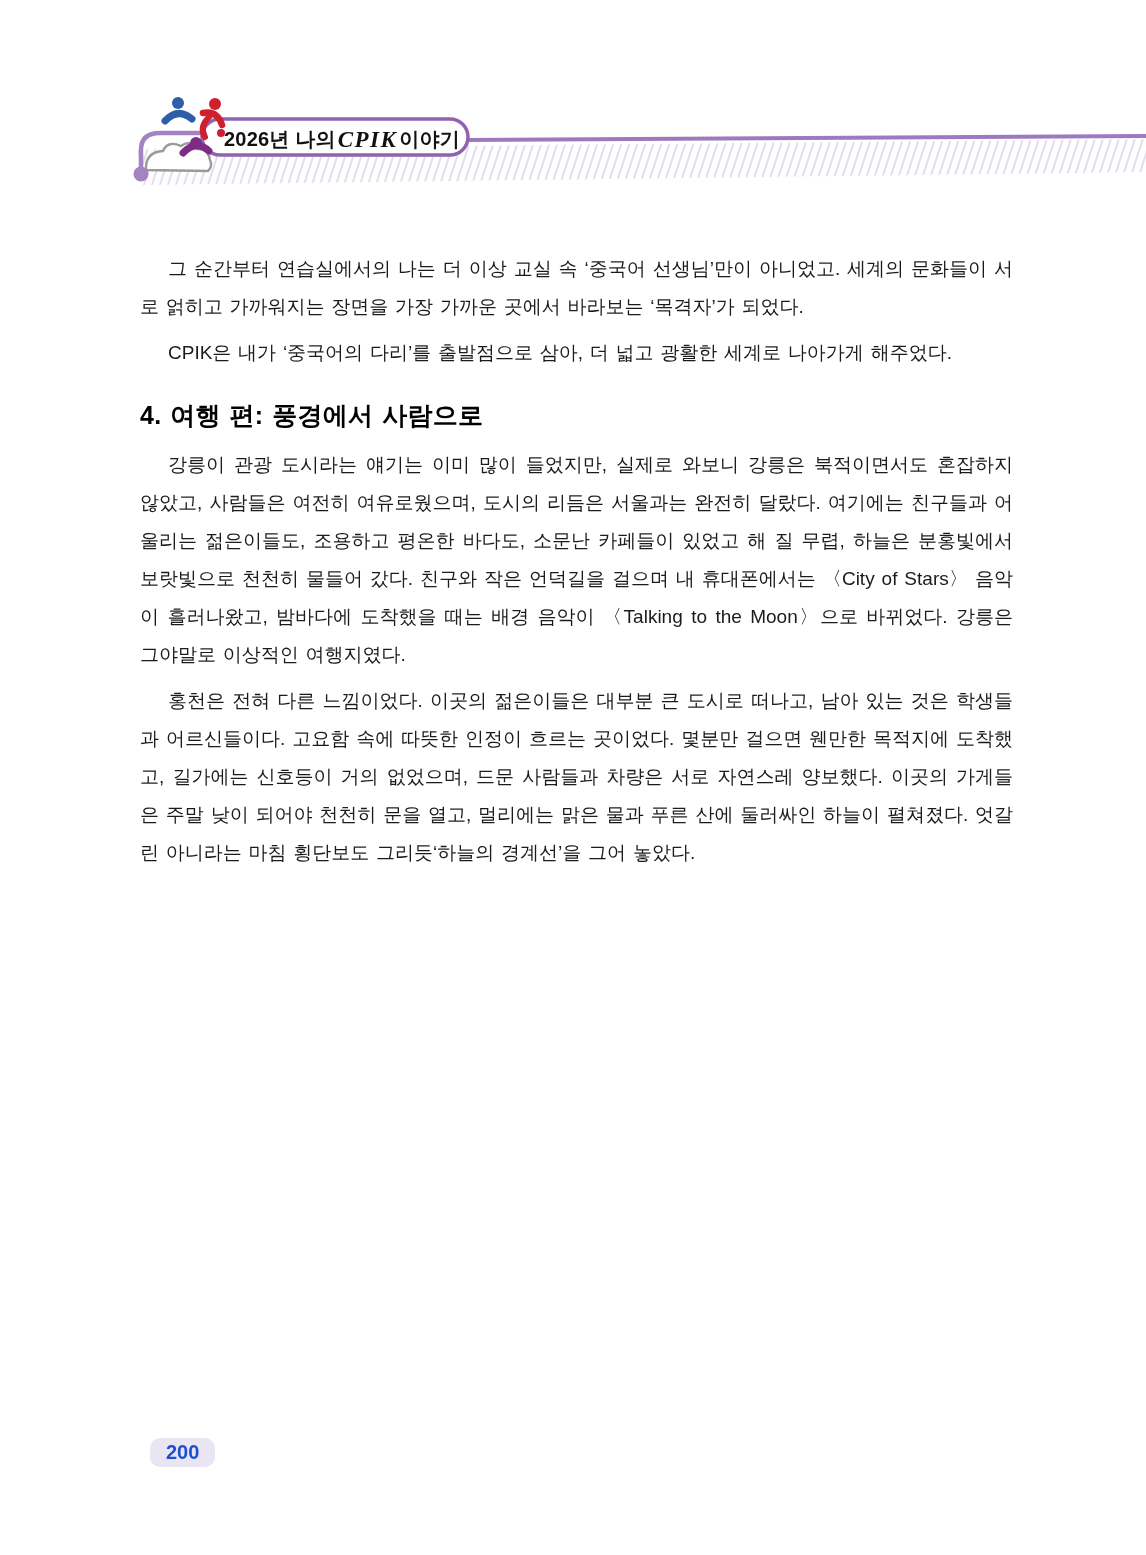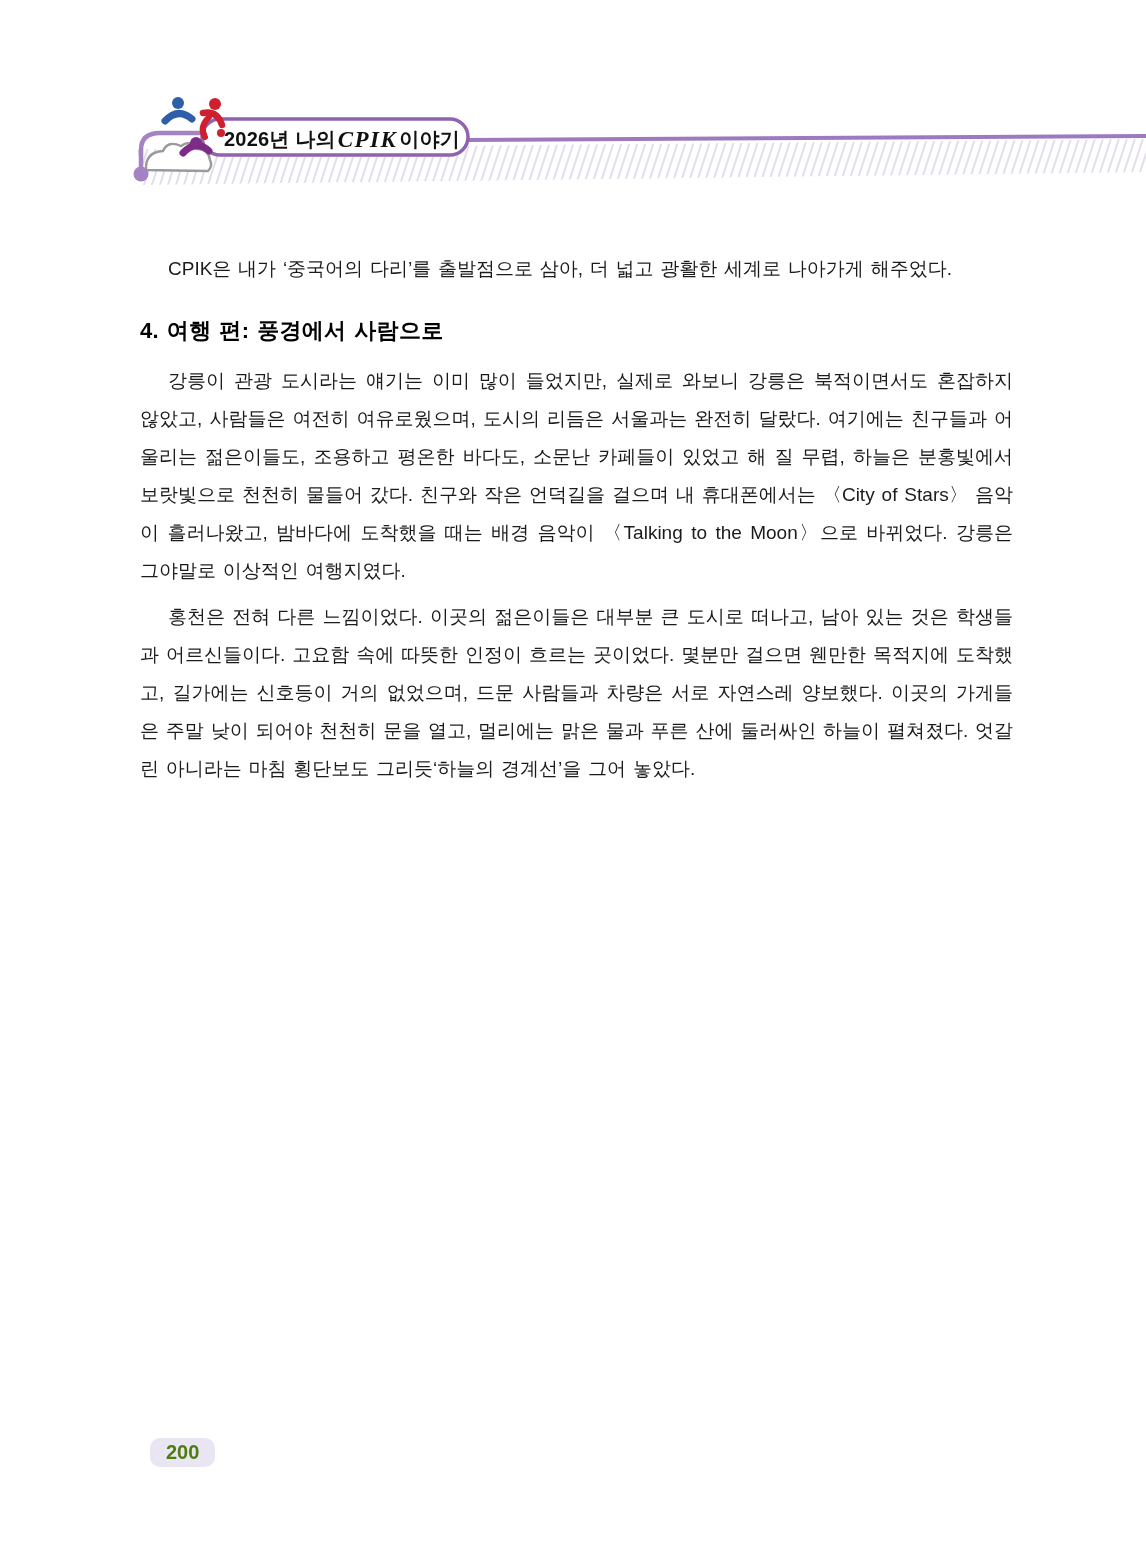--- a/index.html
+++ b/index.html
@@ -25,29 +25,29 @@
   }
 
   
   .article{
     position:absolute;left:140px;top:250px;width:873px;
     font-size:19px;line-height:38px;text-align:justify;
     word-break:break-all;word-spacing:1.5px;color:#1b1b1b;
   }
   .article p{margin:0 0 8px 0;text-indent:28px;}
   .section-heading{
-    font-weight:bold;font-size:22px;line-height:38px;
+    font-weight:bold;font-size:25px;line-height:38px;
     margin:24px 0 12px 0;color:#000;letter-spacing:0.3px;
   }
 
   
   .page-badge{
     position:absolute;left:150px;top:1438px;
     background:#eae5f3;border-radius:10px;padding:3px 16px;
-    font-weight:bold;font-size:20px;color:#4d7c0f;
+    font-weight:bold;font-size:20px;color:#1d4ed8;
   }
 </style>
 </head>
 <body>
 
 <div class="page">
 
   <div class="header">
     <svg width="1146" height="210" viewBox="0 0 1146 210">
       <defs>
@@ -80,20 +80,21 @@
     </svg>
 
     <div class="title-overlay">
       <span>2026년 나의</span>
         <span class="brand">CPIK</span>
         <span> 이야기</span>
     </div>
   </div>
 
   <div class="article">
+    <p>그 순간부터 연습실에서의 나는 더 이상 교실 속 ‘중국어 선생님’만이 아니었고. 세계의 문화들이 서로 얽히고 가까워지는 장면을 가장 가까운 곳에서 바라보는 ‘목격자’가 되었다.</p>
     <p>CPIK은 내가 ‘중국어의 다리’를 출발점으로 삼아, 더 넓고 광활한 세계로 나아가게 해주었다.</p>
 
     <div class="section-heading">4. 여행 편: 풍경에서 사람으로</div>
 
     <p>강릉이 관광 도시라는 얘기는 이미 많이 들었지만, 실제로 와보니 강릉은 북적이면서도 혼잡하지 않았고, 사람들은 여전히 여유로웠으며, 도시의 리듬은 서울과는 완전히 달랐다. 여기에는 친구들과 어울리는 젊은이들도, 조용하고 평온한 바다도, 소문난 카페들이 있었고 해 질 무렵, 하늘은 분홍빛에서 보랏빛으로 천천히 물들어 갔다. 친구와 작은 언덕길을 걸으며 내 휴대폰에서는 〈City of Stars〉 음악이 흘러나왔고, 밤바다에 도착했을 때는 배경 음악이 〈Talking to the Moon〉으로 바뀌었다. 강릉은 그야말로 이상적인 여행지였다.</p>
     <p>홍천은 전혀 다른 느낌이었다. 이곳의 젊은이들은 대부분 큰 도시로 떠나고, 남아 있는 것은 학생들과 어르신들이다. 고요함 속에 따뜻한 인정이 흐르는 곳이었다. 몇분만 걸으면 웬만한 목적지에 도착했고, 길가에는 신호등이 거의 없었으며, 드문 사람들과 차량은 서로 자연스레 양보했다. 이곳의 가게들은 주말 낮이 되어야 천천히 문을 열고, 멀리에는 맑은 물과 푸른 산에 둘러싸인 하늘이 펼쳐졌다. 엇갈린 아니라는 마침 횡단보도 그리듯‘하늘의 경계선’을 그어 놓았다.</p>
   </div>
 
   <div class="page-badge">200</div>
 </div>

